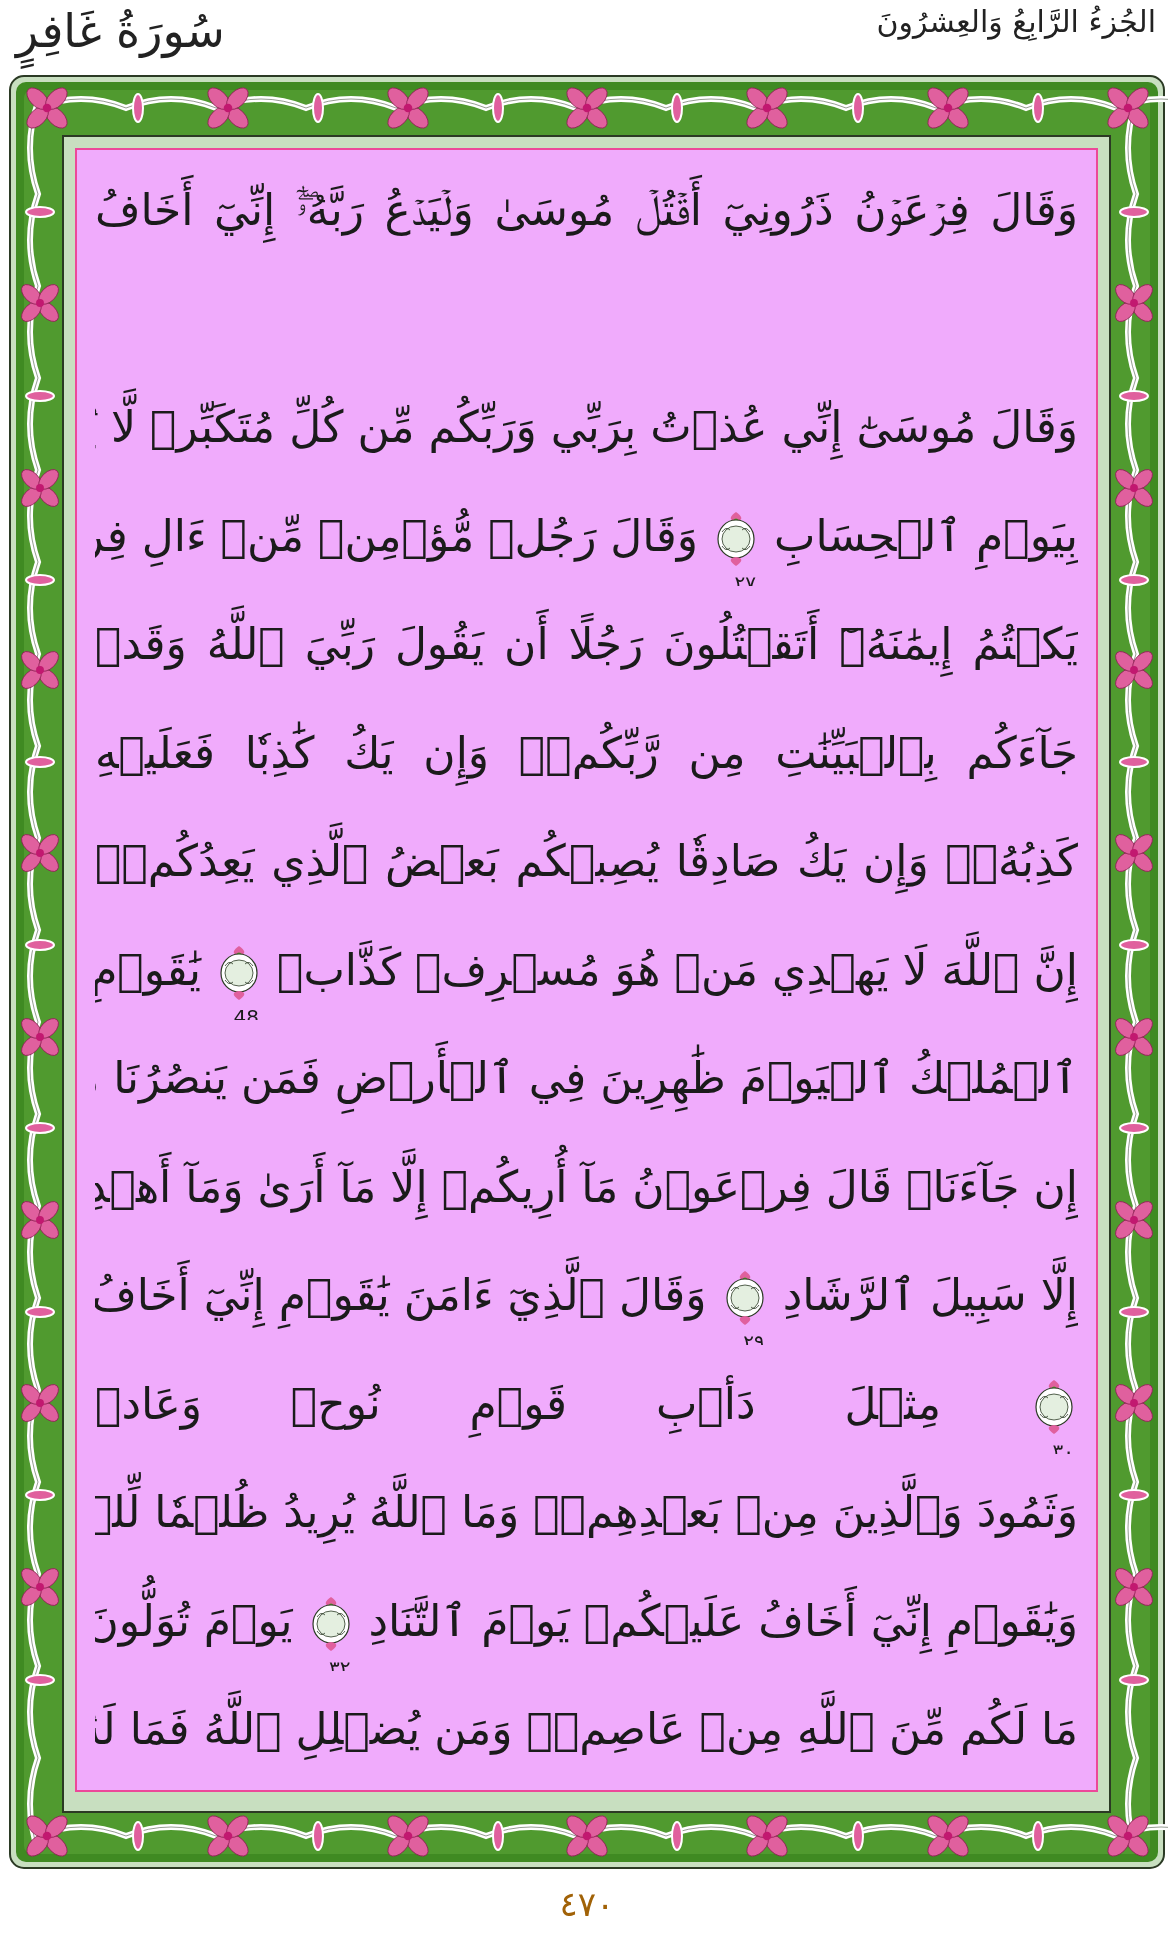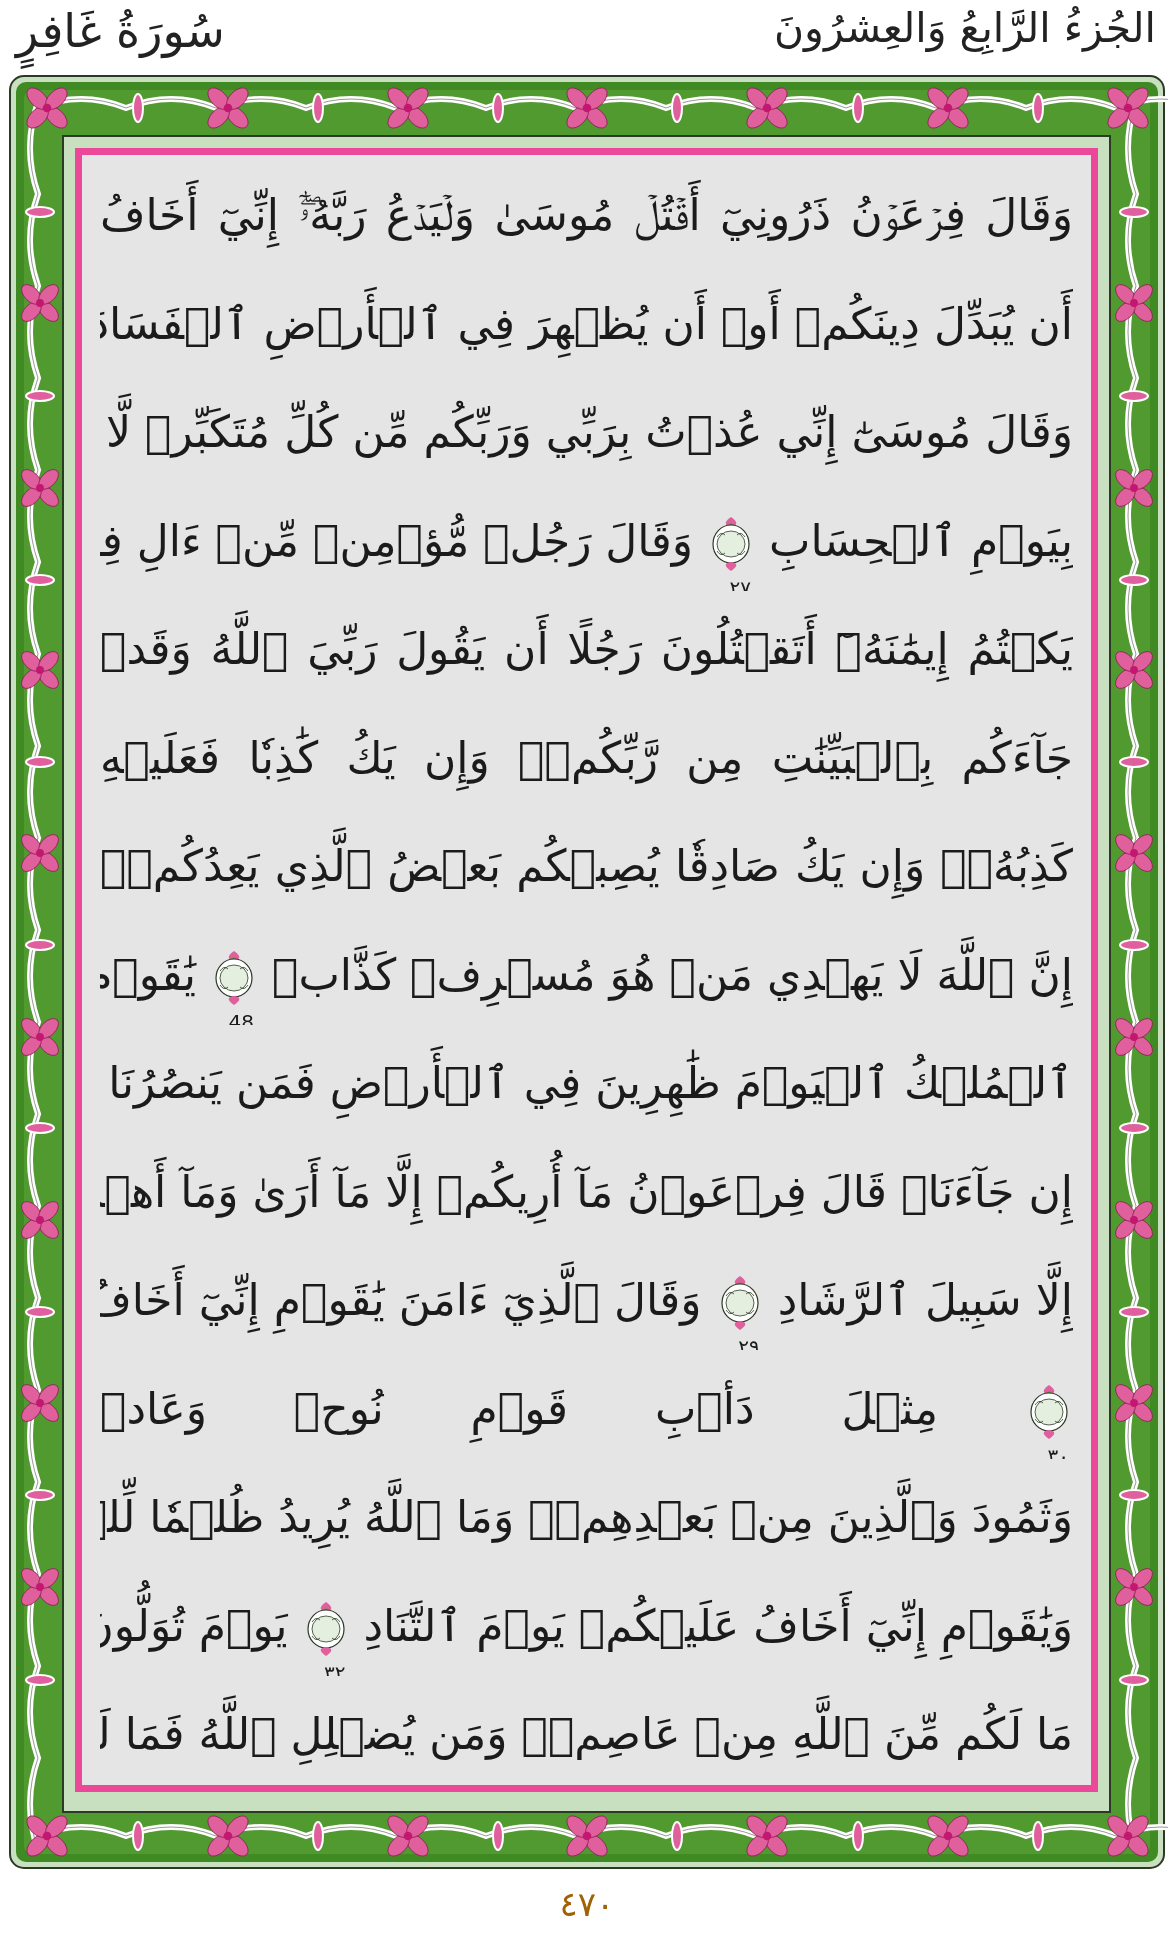--- a/index.html
+++ b/index.html
@@ -1,29 +1,29 @@
 <!DOCTYPE html>
 <html><head>
 <meta charset="utf-8">
 <style>
   html, body { margin: 0; padding: 0; background: #ffffff; }
   body { width: 1174px; height: 1935px; position: relative; overflow: hidden;
          font-family: "DejaVu Sans", sans-serif; color: #1a1a1a; }
 
   .header { position: absolute; top: 0; left: 0; width: 1174px; height: 66px; }
-  .header-juz { position: absolute; right: 18px; top: 4px; font-size: 41px; direction: rtl;
+  .header-juz { position: absolute; right: 18px; top: 4px; font-size: 30px; direction: rtl;
                 font-family: "DejaVu Sans", sans-serif; color: #222; }
   .header-surah { position: absolute; left: 16px; top: 4px; font-size: 46px; direction: rtl;
                   font-family: "DejaVu Sans", sans-serif; color: #222; }
 
   .frame { position: absolute; left: 6px; top: 72px; width: 1162px; height: 1800px; }
   .frame svg { position: absolute; left: 0; top: 0; }
 
   .inner { position: absolute; left: 75px; top: 148px; width: 1023px; height: 1644px;
-           background: #e5e5e5; border: 7px solid #ec4899; box-sizing: border-box; }
+           background: #f0abfc; border: 2px solid #ec4899; box-sizing: border-box; }
 
   .lines { position: absolute; left: 0; top: 0; width: 100%; height: 100%; }
   .line { position: absolute; left: 18px; right: 18px; height: 100px;
           direction: rtl; text-align: justify; text-align-last: justify;
           font-family: "DejaVu Sans", sans-serif; font-size: 44px; line-height: 100px;
           white-space: nowrap; color: #1b1b1b; overflow: hidden; }
 
   .ayah { display: inline-block; position: relative; width: 40px; height: 58px;
           vertical-align: middle; margin: 0 4px; }
   .ayah svg { position: absolute; left: 0; top: 0; }
@@ -235,21 +235,20 @@
       <ellipse cx="34" cy="1423" rx="14" ry="5" fill="#e0609e" stroke="#ffffff" stroke-width="2"></ellipse>
       <ellipse cx="1128" cy="1423" rx="14" ry="5" fill="#e0609e" stroke="#ffffff" stroke-width="2"></ellipse>
       <ellipse cx="34" cy="1608" rx="14" ry="5" fill="#e0609e" stroke="#ffffff" stroke-width="2"></ellipse>
       <ellipse cx="1128" cy="1608" rx="14" ry="5" fill="#e0609e" stroke="#ffffff" stroke-width="2"></ellipse>
     </svg>
 </div>
 
 <div class="inner">
   <div class="lines" id="lines">
       <div class="line" style="top: 10px;"><span>وَقَالَ فِرۡعَوۡنُ ذَرُونِيٓ أَقۡتُلۡ مُوسَىٰ وَلۡيَدۡعُ رَبَّهُۥٓۖ إِنِّيٓ أَخَافُ</span> </div>
-      <div class="line" style="top: 118.5px;"><span>أَن يُبَدِّلَ دِينَكُمۡ أَوۡ أَن يُظۡهِرَ فِي ٱلۡأَرۡضِ ٱلۡفَسَادَ</span>  </div>
       <div class="line" style="top: 227px;"><span>وَقَالَ مُوسَىٰٓ إِنِّي عُذۡتُ بِرَبِّي وَرَبِّكُم مِّن كُلِّ مُتَكَبِّرٖ لَّا يُؤۡمِنُ</span> </div>
       <div class="line" style="top: 335.5px;"><span>بِيَوۡمِ ٱلۡحِسَابِ</span> <span class="ayah">
     <svg width="40" height="58" viewBox="0 0 40 58">
       <path d="M20 2 C14 6 12 10 20 12 C28 10 26 6 20 2 Z" fill="#e0609e"></path>
       <circle cx="20" cy="11" r="2.5" fill="#5a9a2e"></circle>
       <ellipse cx="20" cy="29" rx="18" ry="19" fill="#ffffff" stroke="#2b3a24" stroke-width="1.2"></ellipse>
       <ellipse cx="20" cy="29" rx="14" ry="13" fill="#e4efe0" stroke="#2b3a24" stroke-width="0.8"></ellipse>
       <path d="M6 22 q4 -6 8 -2 M34 22 q-4 -6 -8 -2 M6 36 q4 6 8 2 M34 36 q-4 6 -8 2" stroke="#2b3a24" stroke-width="0.8" fill="none"></path>
       <path d="M20 56 C14 52 12 48 20 47 C28 48 26 52 20 56 Z" fill="#e0609e"></path>
     </svg><span class="num">٢٧</span></span> <span>وَقَالَ رَجُلٞ مُّؤۡمِنٞ مِّنۡ ءَالِ فِرۡعَوۡنَ</span> </div>

